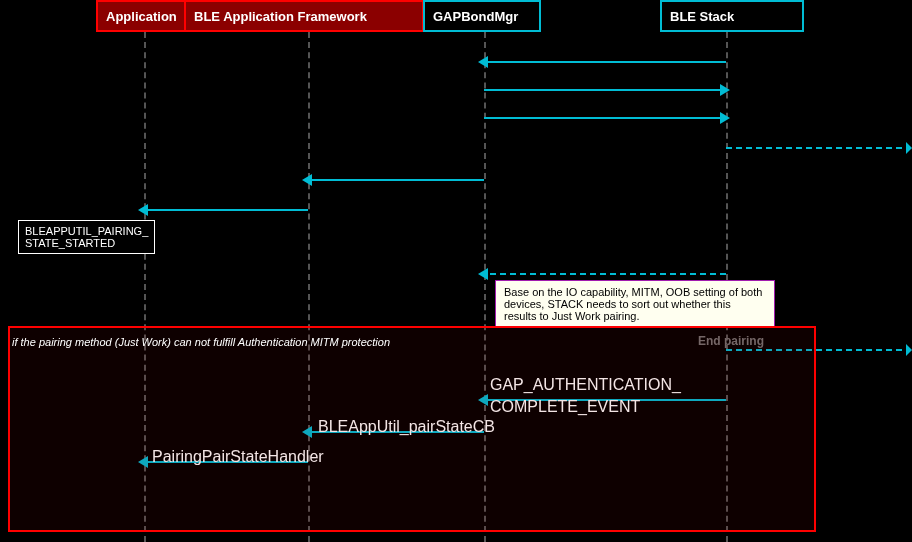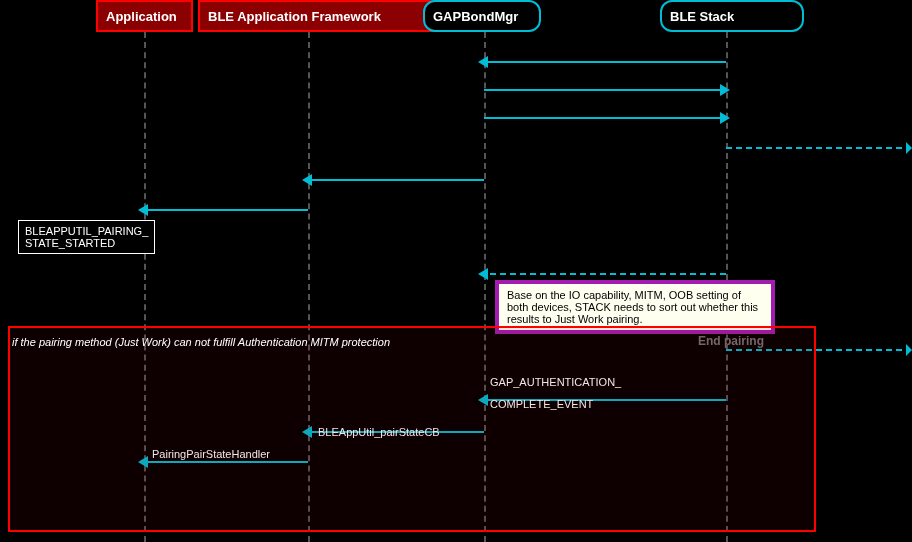--- a/index.html
+++ b/index.html
@@ -26,39 +26,38 @@
       border: 2px solid red;
       background: #8b0000;
       white-space: nowrap;
       height: 32px;
       display: flex;
       align-items: center;
     }
     .actor-label.teal-border {
       border-color: #00bcd4;
       background: #000;
-      border-radius: 12px;
     }
     .lifeline {
       position: absolute;
       top: 32px;
       bottom: 0;
       width: 1px;
       border-left: 2px dashed #555;
     }
     .arrow-label {
       position: absolute;
       color: white;
-      font-size: 11px;
+      font-size: 16px;
       white-space: nowrap;
     }
     .note-box {
       position: absolute;
       background: #fffff0;
-      border: 4px solid #a21caf;
+      border: 1px solid #a21caf;
       padding: 5px 8px;
       font-size: 11px;
       color: #000;
       max-width: 280px;
     }
     .state-box {
       position: absolute;
       background: #000;
       border: 1px solid white;
       padding: 4px 6px;
@@ -85,21 +84,21 @@
     }
   </style>
 </head>
 <body>
 
 <div id="diagram">
 
   <div class="actor-label" style="left:96px; width:97px;">
     <span>Application</span>
   </div>
-  <div class="actor-label" style="left:198px; width:240px;">
+  <div class="actor-label" style="left:184px; width:240px;">
     <span>BLE Application Framework</span>
   </div>
   <div class="actor-label teal-border" style="left:423px; width:118px;">
     <span>GAPBondMgr</span>
   </div>
   <div class="actor-label teal-border" style="left:660px; width:144px;">
     <span>BLE Stack</span>
   </div>
 
   <div class="lifeline" style="left:144px;"></div>
@@ -142,21 +141,21 @@
     <line x1="308" y1="462" x2="148" y2="462" stroke="#00bcd4" stroke-width="2"></line>
     <polygon points="148,456 138,462 148,468" fill="#00bcd4"></polygon>
   </svg>
 
   <div class="arrow-label" style="top:376px; left:490px;">
     GAP_AUTHENTICATION_
   </div>
   <div class="arrow-label" style="top:390px; left:490px;margin-top:8px;">
     COMPLETE_EVENT
   </div>
-  <div class="arrow-label" style="top:418px; left:318px;margin-top:8px;">
+  <div class="arrow-label" style="top:418px; left:318px;">
     BLEAppUtil_pairStateCB
   </div>
   <div class="arrow-label" style="top:448px; left:152px;">
     PairingPairStateHandler
   </div>
 
   <div class="end-pairing-label" style="top:334px; left:698px;">
     End pairing
   </div>
 

